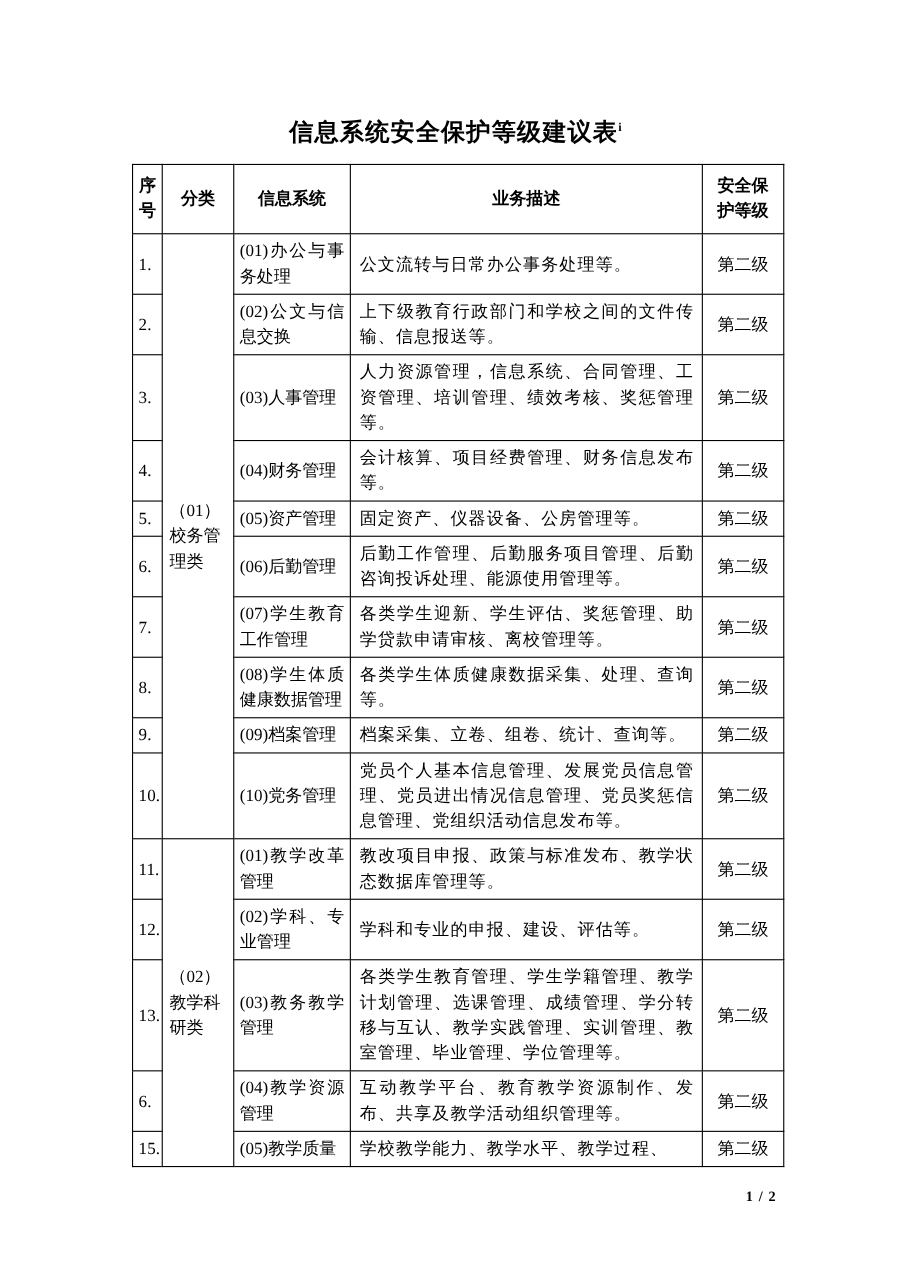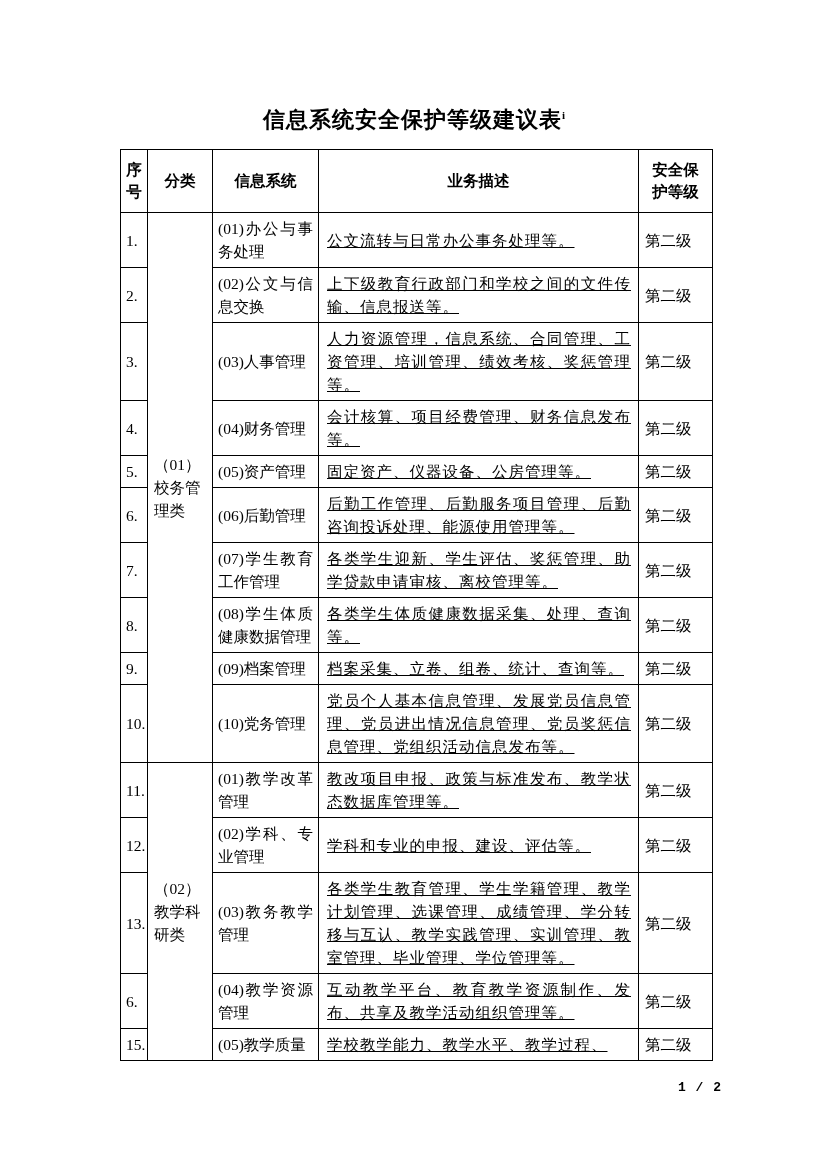--- a/index.html
+++ b/index.html
@@ -51,28 +51,28 @@
     font-size: 15.5px;
   }
   .level-table th.col-level { padding: 9px 8px; }
   .level-table td {
     line-height: 23px;
     padding: 4px 6px;
   }
   td.col-serial  { padding: 4px 2px 4px 5px; text-align: left; }
   td.col-category{ padding: 4px 6px; text-align: left; margin-top: 12px; }
   td.col-system  { padding: 4px 5px; text-align: justify; }
-  td.col-desc    { padding: 4px 7px 4px 8px; text-align: justify; letter-spacing: 1px; text-decoration: underline; }
-  td.col-level   { text-align: left; }
+  td.col-desc    { padding: 4px 7px 4px 8px; text-align: justify; letter-spacing: 1px; }
+  td.col-level   { text-align: center; }
 
   .page-number {
     position: absolute;
     left: 678px;
     top: 1080px;
-    font-family: Liberation Mono, monospace;
+    font-family: Liberation Serif, serif;
     font-size: 13px;
     font-weight: bold;
     letter-spacing: 1px;
   }
 </style>
 </head>
 <body>
 
 <div class="doc-page">
 

